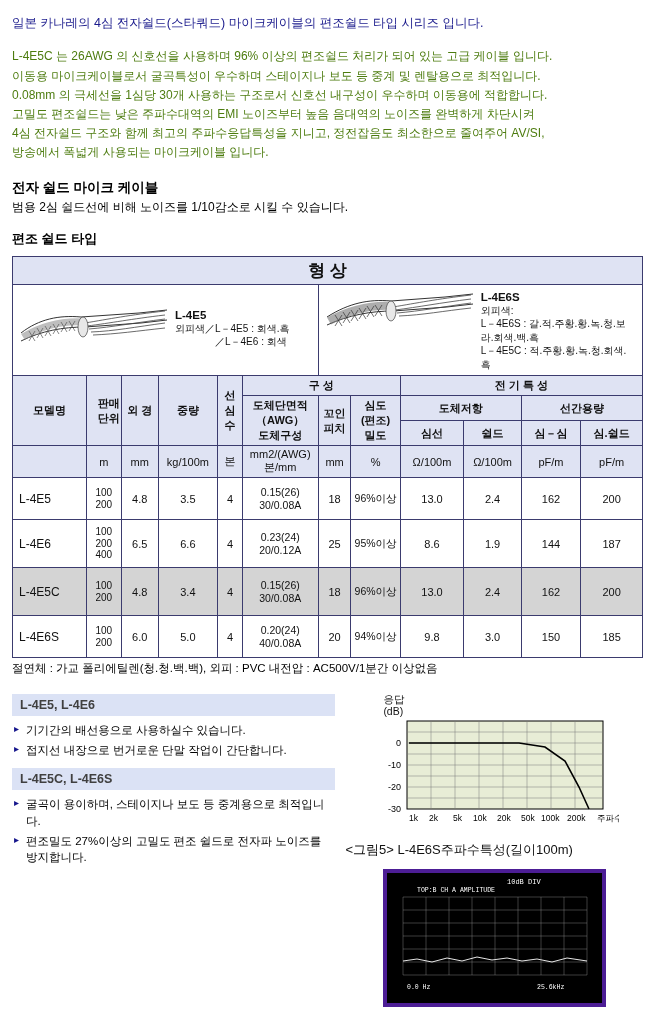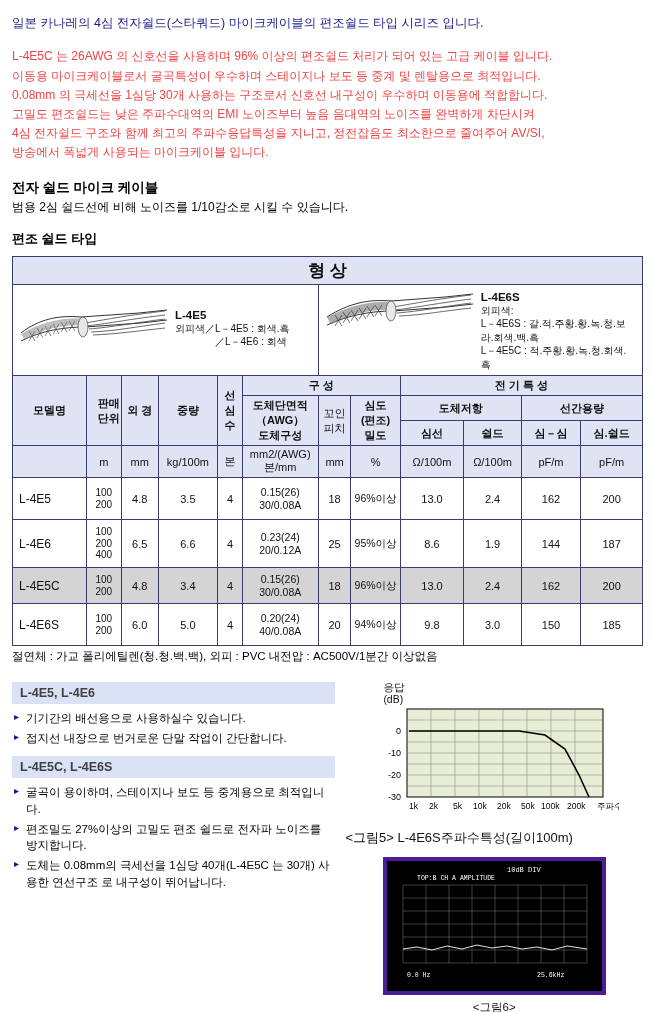--- a/index.html
+++ b/index.html
@@ -6,21 +6,21 @@
   body{
     width:651px;
     font-family:"Liberation Sans","DejaVu Sans",sans-serif;
     font-size:12px;
     color:#111;
     background:#ffffff;
   }
   .page{width:651px;padding:10px 8px 14px 8px;box-sizing:border-box;}
 
   .intro{color:#1a1a8c;font-size:12.5px;line-height:1.55;margin:4px 0 14px 4px;}
-  .para{color:#ef4444;font-size:12px;line-height:1.6;margin:0 0 0 4px;}
+  .para{color:#4d7c0f;font-size:12px;line-height:1.6;margin:0 0 0 4px;}
   .para div{white-space:nowrap;}
 
   h2.sec{font-size:13.5px;font-weight:bold;color:#000;margin:16px 0 2px 4px;}
   .sec-sub{font-size:12px;color:#000;margin:0 0 14px 4px;}
   h3.sec2{font-size:13px;font-weight:bold;color:#000;margin:8px 0 8px 4px;}
 
   table.spec{border-collapse:collapse;width:631px;margin-left:4px;table-layout:fixed;}
   table.spec td,table.spec th{
     border:1px solid #3b3b6e;
     font-size:11px;
@@ -171,21 +171,21 @@
       <td class="hdr-sm" rowspan="3" style="font-weight:bold;text-align:right;">판매<br>단위</td>
       <td class="hdr" rowspan="3">외 경</td>
       <td class="hdr" rowspan="3">중량</td>
       <td class="hdr-sm" rowspan="3" style="font-weight:bold;">선<br>심<br>수</td>
       <td class="hdr" colspan="3">구 성</td>
       <td class="hdr" colspan="4">전 기 특 성</td>
     </tr>
 
     <tr>
       <td class="hdr-sm" rowspan="2" style="font-weight:bold;">도체단면적<br>（AWG）<br>도체구성</td>
-      <td class="hdr-sm" rowspan="2" style="font-weight:normal;">꼬인<br>피치</td>
+      <td class="hdr-sm" rowspan="2" style="font-weight:bold;">꼬인<br>피치</td>
       <td class="hdr-sm" rowspan="2" style="font-weight:bold;">심도<br>(편조)<br>밀도</td>
       <td class="hdr" colspan="2">도체저항</td>
       <td class="hdr" colspan="2">선간용량</td>
     </tr>
 
     <tr>
       <td class="hdr">심선</td>
       <td class="hdr">쉴드</td>
       <td class="hdr">심－심</td>
       <td class="hdr">심.쉴드</td>
@@ -229,21 +229,21 @@
       <td>4</td>
       <td style="font-size:10.5px;line-height:1.2;">0.23(24)<br>20/0.12A</td>
       <td>25</td>
       <td style="font-size:10.5px;">95%이상</td>
       <td>8.6</td>
       <td>1.9</td>
       <td>144</td>
       <td>187</td>
     </tr>
 
-    <tr style="height:36px;">
+    <tr style="height:48px;">
       <td class="shade" style="text-align:left;padding-left:6px;font-size:12px;">L-4E5C</td>
       <td class="shade" style="font-size:10px;line-height:1.15;">100<br>200</td>
       <td class="shade">4.8</td>
       <td class="shade">3.4</td>
       <td class="shade">4</td>
       <td class="shade" style="font-size:10.5px;line-height:1.2;">0.15(26)<br>30/0.08A</td>
       <td class="shade">18</td>
       <td class="shade" style="font-size:10.5px;">96%이상</td>
       <td class="shade">13.0</td>
       <td class="shade">2.4</td>
@@ -276,21 +276,20 @@
       <div class="blue-head">L-4E5, L-4E6</div>
       <ul class="bul">
         <li>기기간의 배선용으로 사용하실수 있습니다.</li>
         <li>접지선 내장으로 번거로운 단말 작업이 간단합니다.</li>
       </ul>
 
       <div class="blue-head">L-4E5C, L-4E6S</div>
       <ul class="bul">
         <li>굴곡이 용이하며, 스테이지나 보도 등 중계용으로 최적입니다.</li>
         <li>편조밀도 27%이상의 고밀도 편조 쉴드로 전자파 노이즈를 방지합니다.</li>
-        <li>도체는 0.08mm의 극세선을 1심당 40개(L-4E5C 는 30개) 사용한 연선구조 로 내구성이 뛰어납니다.</li>
       </ul>
     </div>
 
     <div class="lower-right">
 
       <div class="chart-title">응답<br>(dB)</div>
 
       <div class="chart-box">
         <svg width="250" height="118" viewBox="0 0 250 118">
           <rect x="38" y="4" width="196" height="88" fill="#e8edd6" stroke="#000" stroke-width="1"></rect>

